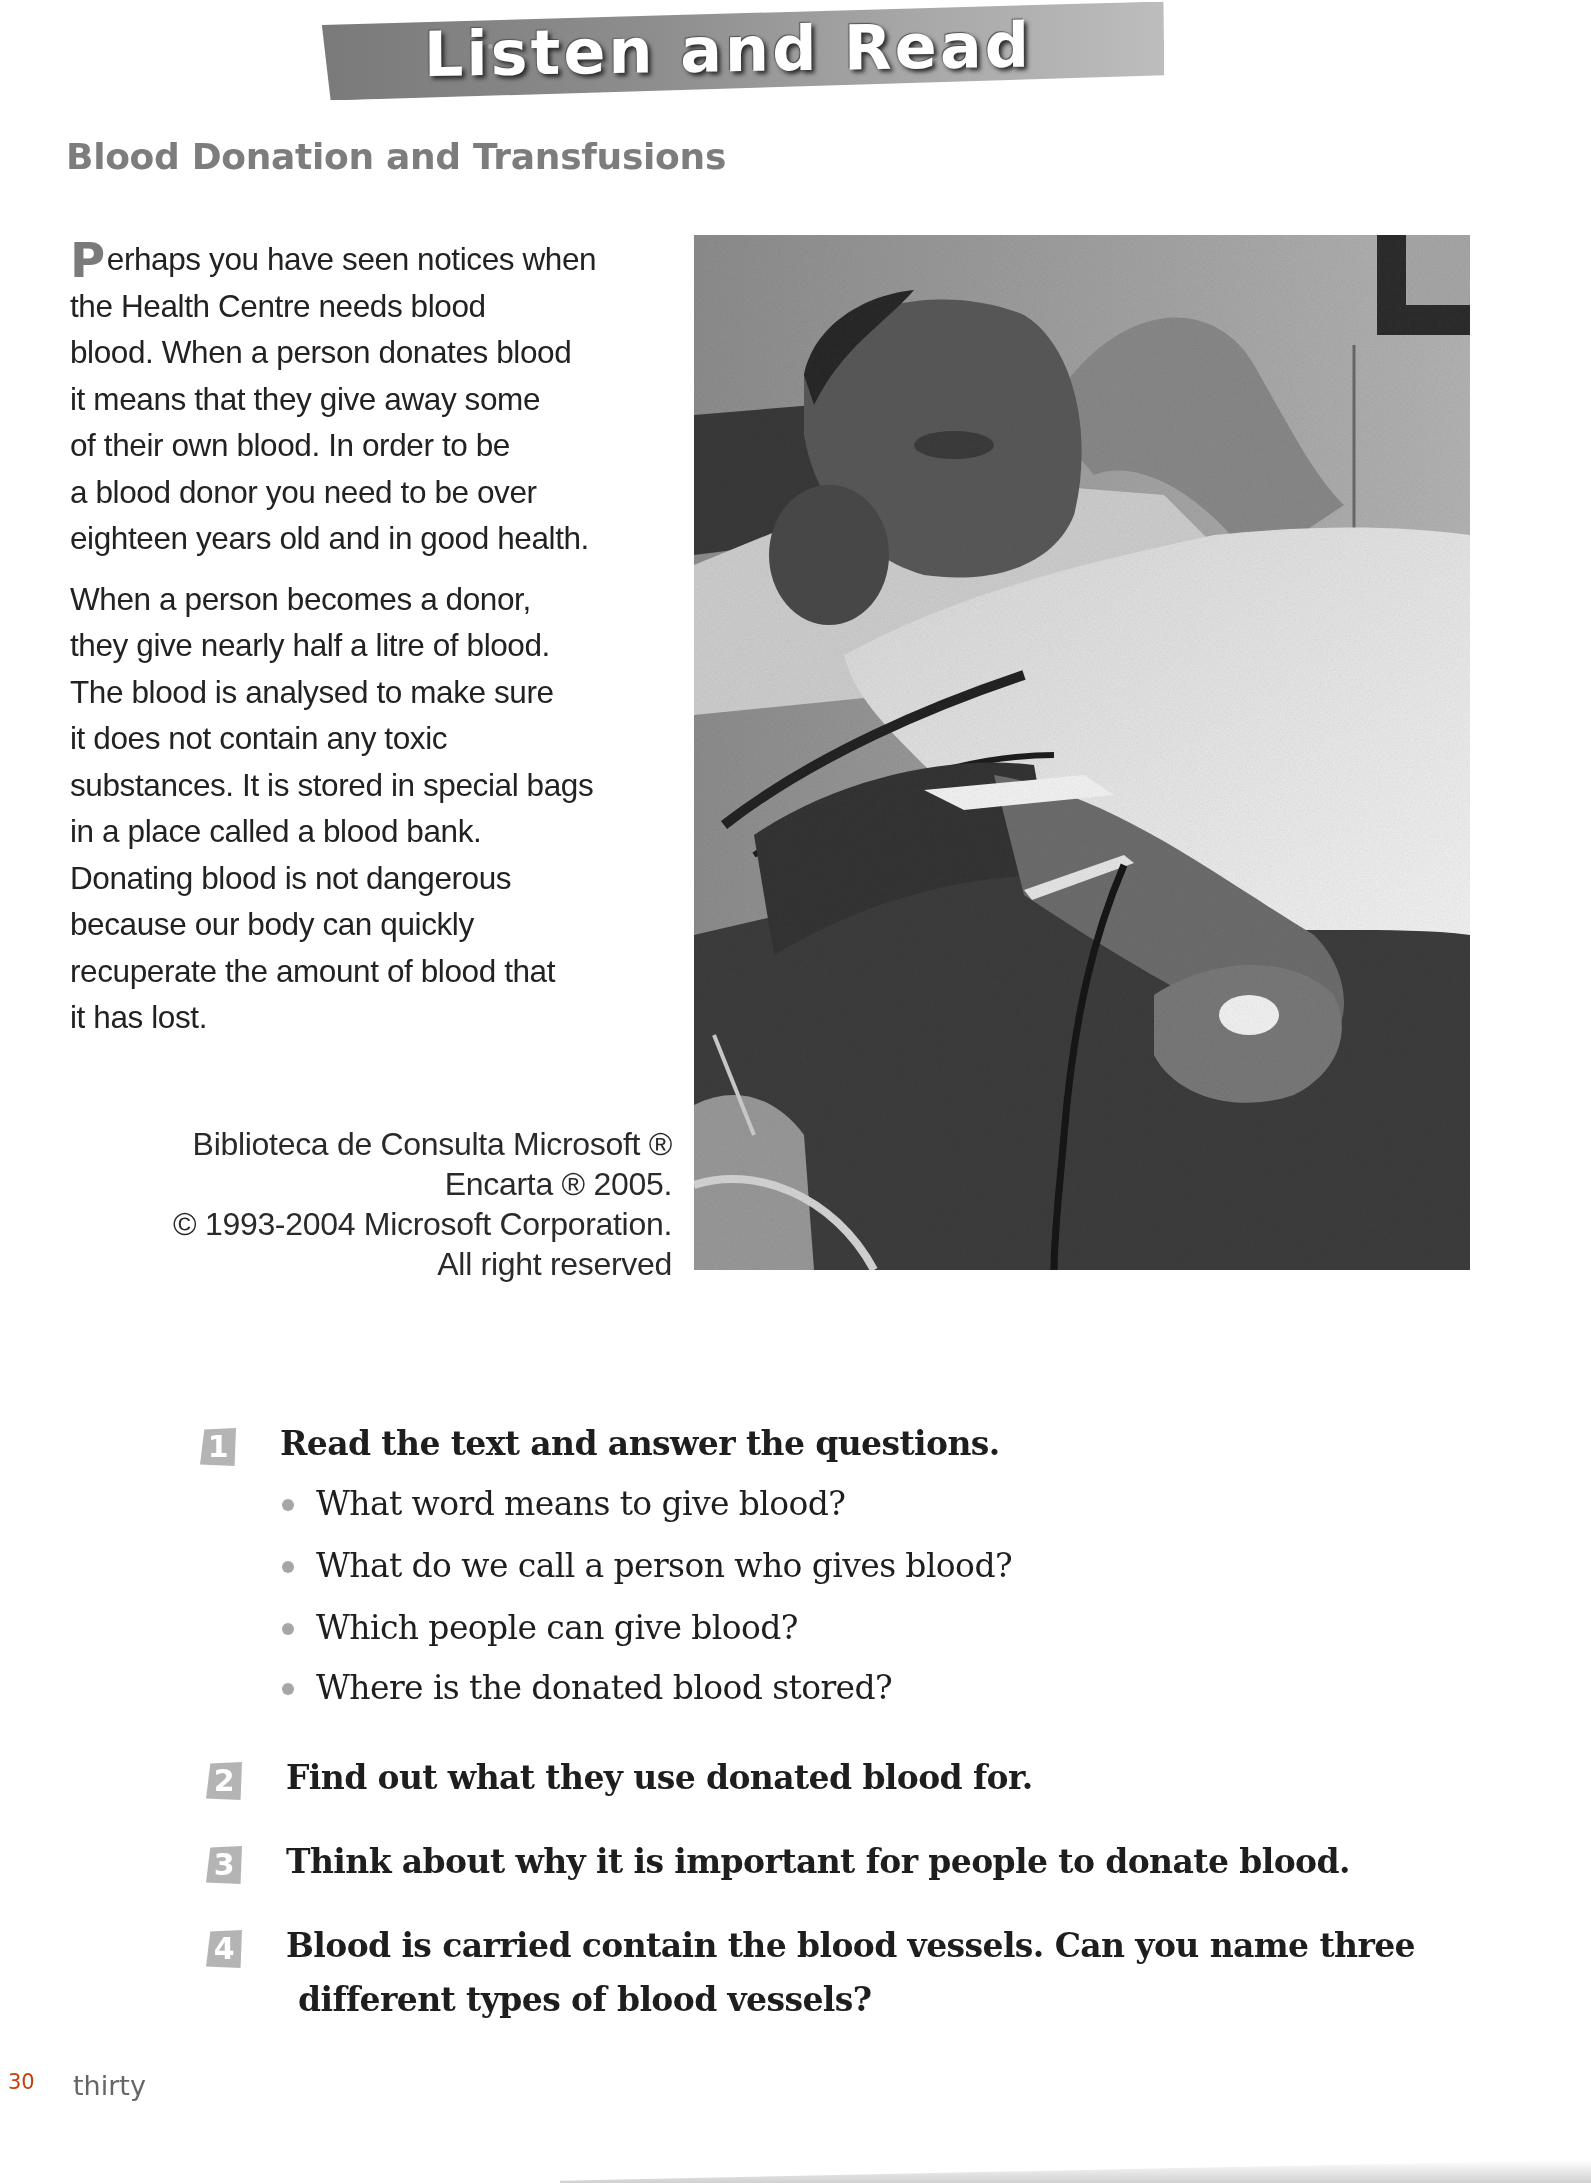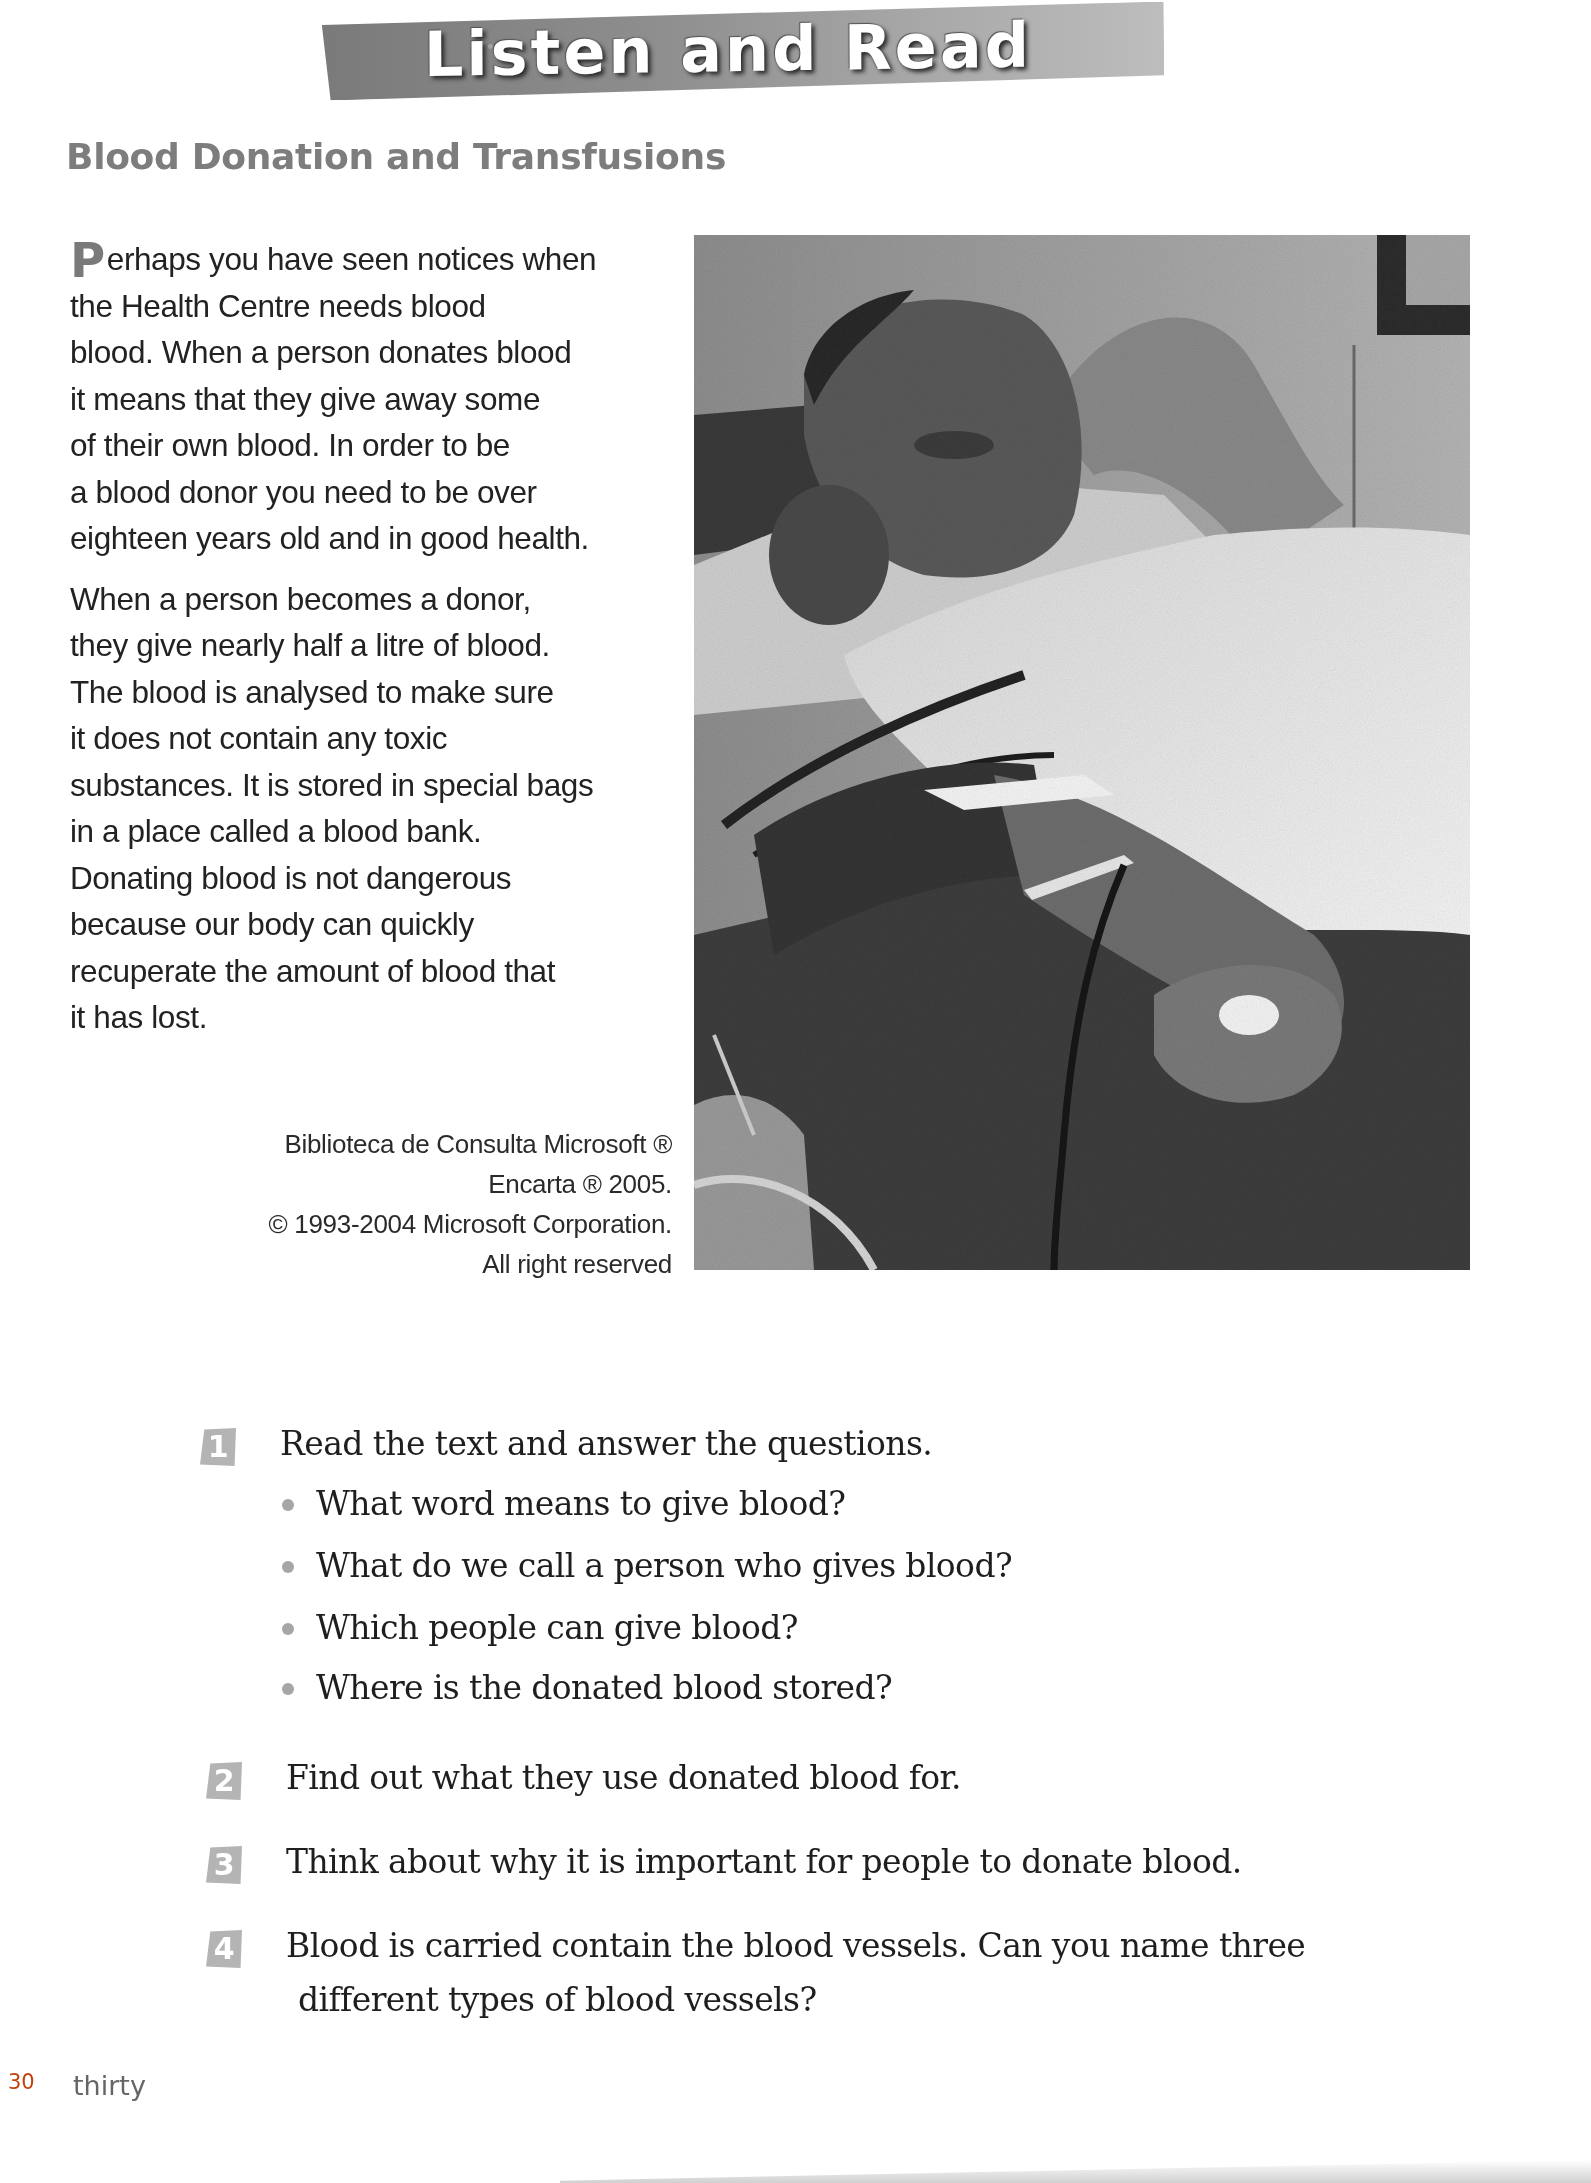--- a/index.html
+++ b/index.html
@@ -62,21 +62,21 @@
       margin-right: 2px;
       margin-top: 4px;
     }
     .line { display: block; white-space: nowrap; }
     .citation {
       position: absolute;
       left: 150px; top: 1124px;
       width: 522px;
       text-align: right;
       font-family: "Liberation Sans", sans-serif;
-      font-size: 26px;
+      font-size: 32px;
       line-height: 40px;
       color: #2a2a2a;
       letter-spacing: -0.3px;
     }
     .photo {
       position: absolute;
       left: 694px; top: 235px;
       width: 776px; height: 1035px;
       background: #8a8a8a;
       overflow: hidden;
@@ -102,20 +102,21 @@
       font-weight: bold;
       font-size: 30px;
       line-height: 38px;
       text-align: center;
     }
     .ex-text {
       position: absolute;
       left: 80px;
       white-space: nowrap;
       line-height: 48px;
+      font-weight: bold;
     }
     .bullets { position: absolute; left: 82px; top: 60px; }
     .bullet {
       position: absolute;
       left: 0;
       white-space: nowrap;
       line-height: 48px;
     }
     .bullet-dot {
       position: absolute;

